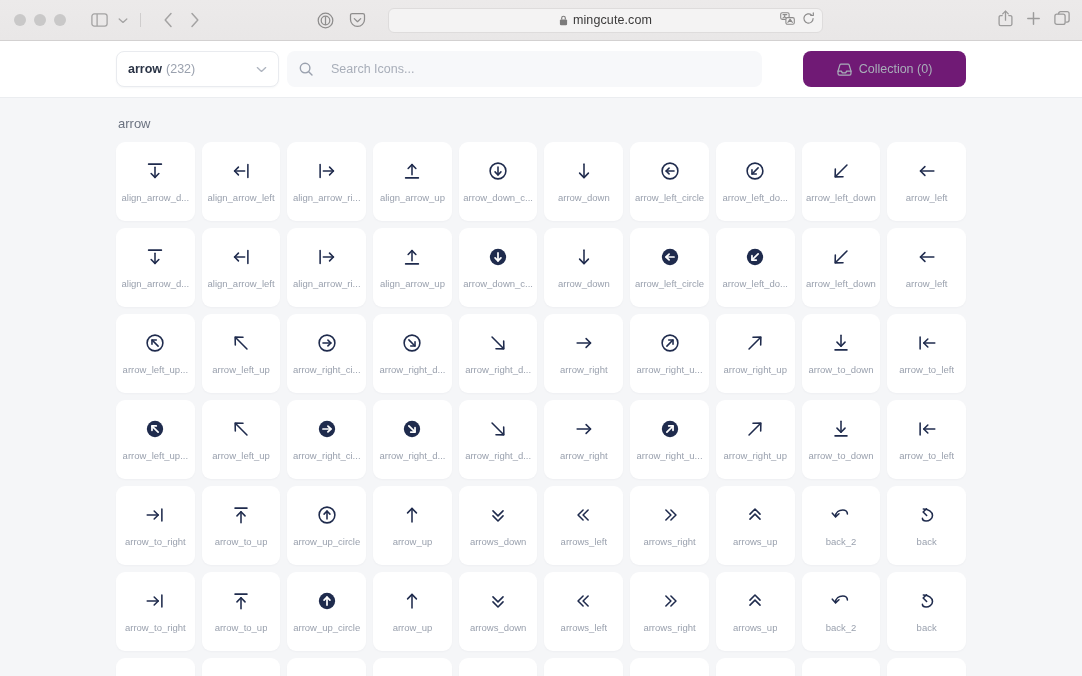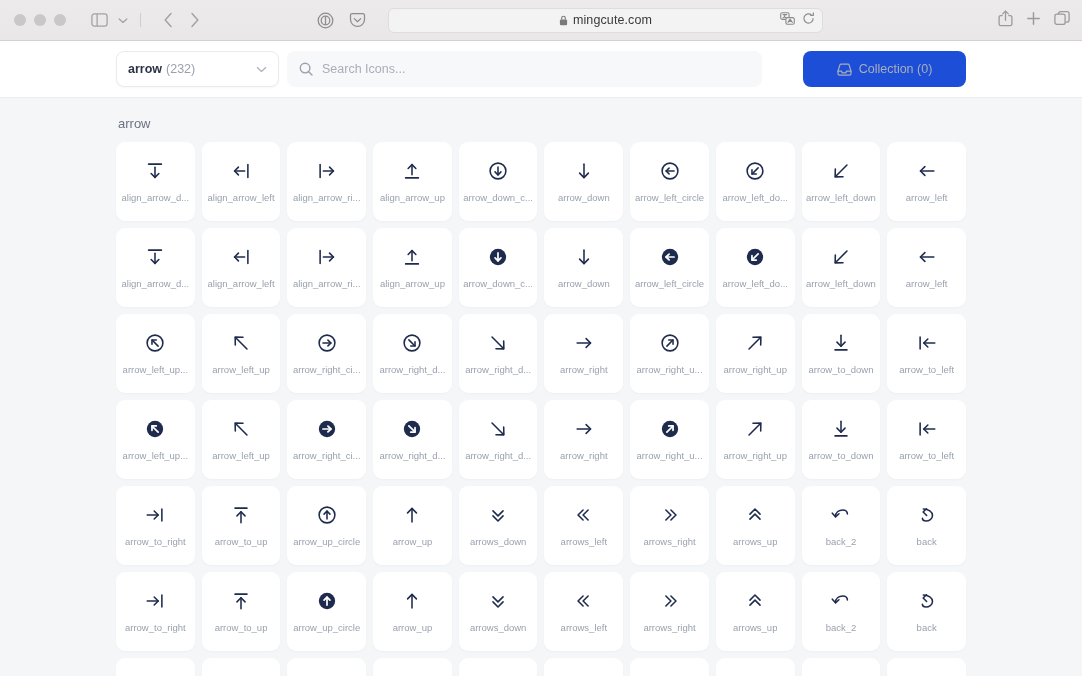--- a/index.html
+++ b/index.html
@@ -91,25 +91,25 @@
 
   .search-box {
     flex: 1; height: 36px;
     background: #f7f8fa;
     border-radius: 8px;
     display: flex; align-items: center;
     padding: 0 12px; gap: 9px;
     max-width: 508px;
   }
   .search-icon { color: #9aa1ae; display: flex; }
-  .search-placeholder { font-size: 12.5px; color: #a8aeb9; }
+  .search-placeholder { font-size: 12.5px; color: #a8aeb9; margin-left: 9px; }
 
   .collection-btn {
     width: 163px; height: 36px;
-    background: #1d4ed8;
+    background: #701a75;
     border-radius: 8px;
     display: flex; align-items: center; justify-content: center;
     gap: 7px;
     margin-left: 33px;
   }
   .collection-icon { color: #a8aeb9; display: flex; }
   .collection-label { font-size: 12.5px; color: #a8aeb9; }
 
   
   .content {

